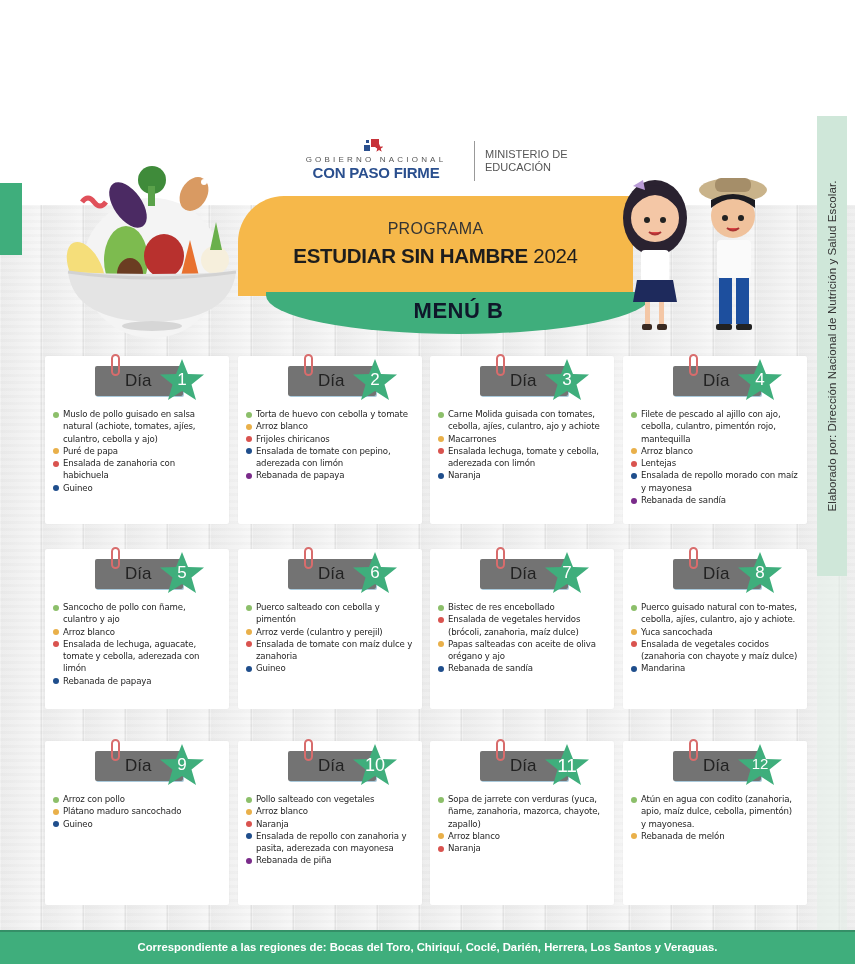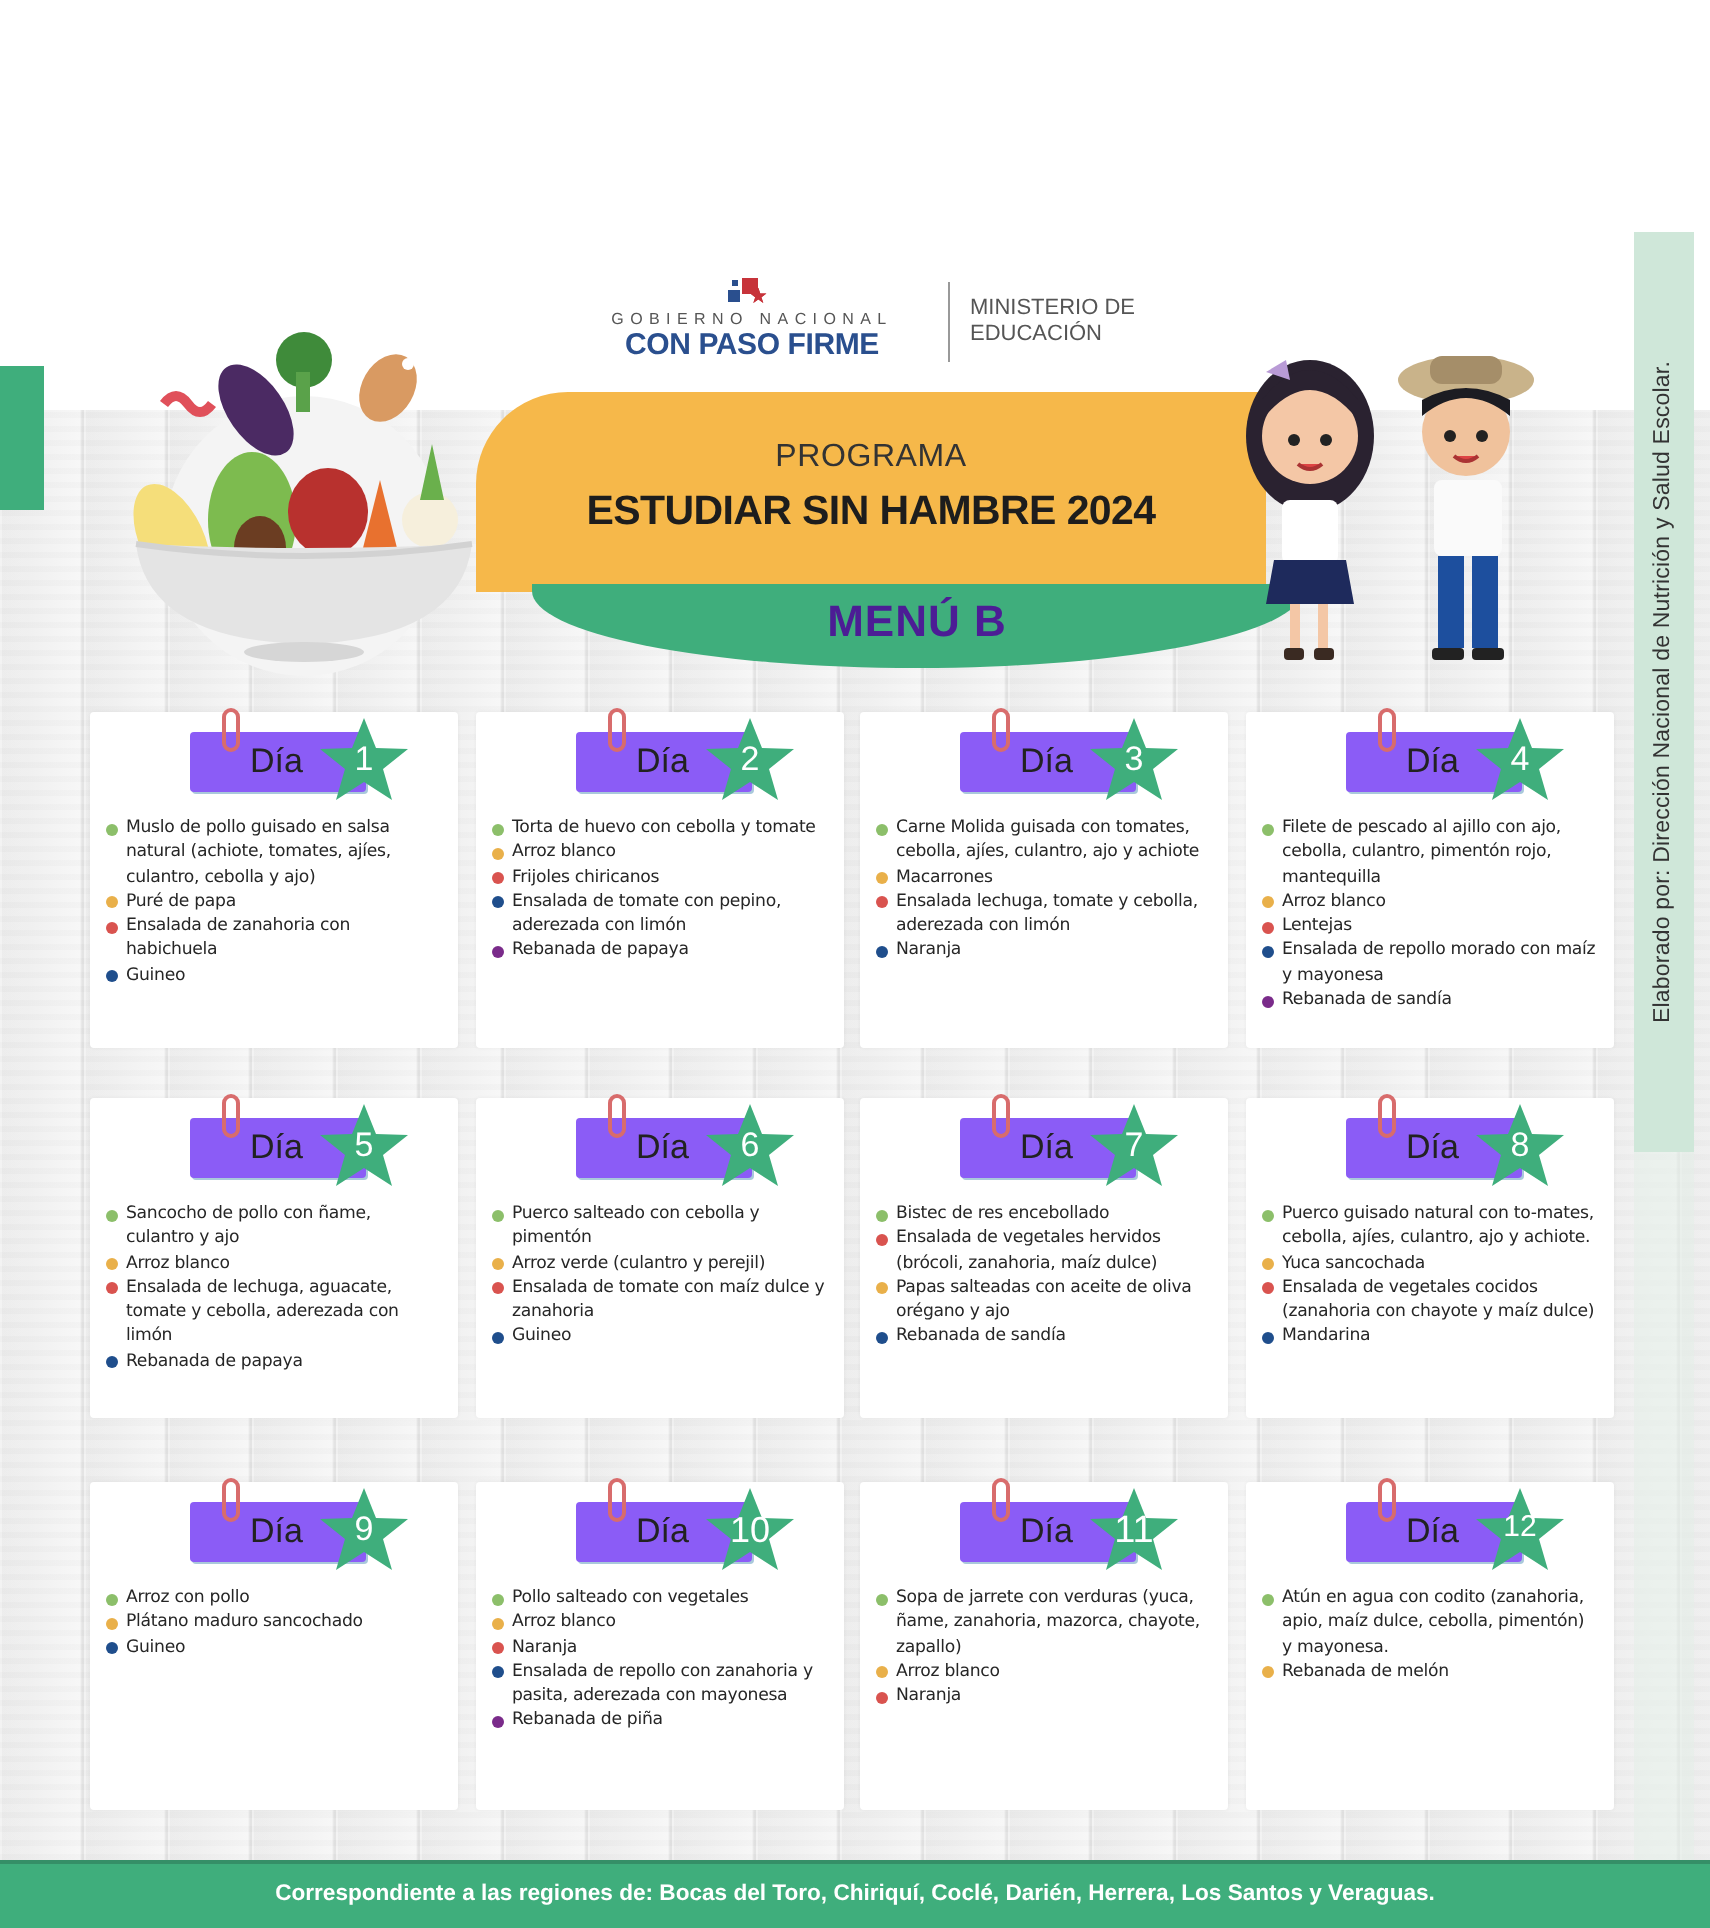--- a/index.html
+++ b/index.html
@@ -31,34 +31,34 @@
   .vsep{width:1px;height:40px;background:#999;margin:0 10px}
   .min{font-size:11px;color:#555;line-height:13px;font-family:"Liberation Sans",sans-serif}
 
   
   .banner-y{position:absolute;left:238px;top:196px;width:395px;height:100px;background:#f6b84a;
     border-radius:46px 0 0 0}
   .banner-y .t1{position:absolute;left:0;width:100%;top:24px;text-align:center;font-size:16px;color:#333;
     font-family:"Liberation Sans",sans-serif;letter-spacing:0.3px}
   .banner-y .t2{position:absolute;left:0;width:100%;top:48px;text-align:center;font-size:20.5px;color:#1d1d1d;
     font-family:"Liberation Sans",sans-serif;font-weight:bold;letter-spacing:-0.3px}
-  .banner-y .t2 b{font-weight:bold}
+  .banner-y .t2 b{font-weight:normal}
   .banner-g{position:absolute;left:266px;top:292px;width:385px;height:42px;background:#3fae7c;
     border-radius:0 0 200px 200px / 0 0 40px 40px;display:flex;align-items:center;justify-content:center}
-  .banner-g span{color:#4c1d95;font-size:22px;font-weight:bold;font-family:"Liberation Sans",sans-serif;letter-spacing:0.5px;margin-top:-4px}
+  .banner-g span{color:#0f172a;font-size:22px;font-weight:bold;font-family:"Liberation Sans",sans-serif;letter-spacing:0.5px;margin-top:-4px}
 
   
   .bowl-wrap{position:absolute;left:40px;top:150px;width:230px;height:190px}
   .kids{position:absolute;left:615px;top:170px;width:170px;height:175px}
 
   
   .grid{position:absolute;left:45px;top:356px;width:770px;height:570px}
   .card{position:absolute;width:184px;background:#fff;border-radius:2px;box-shadow:0 0 2px rgba(0,0,0,.05)}
   .card .hdr{position:absolute;left:50px;top:0;width:110px;height:40px}
-  .tag{position:absolute;left:0;top:10px;width:88px;height:30px;background:#8b5cf6;border-radius:2px;
+  .tag{position:absolute;left:0;top:10px;width:88px;height:30px;background:#737373;border-radius:2px;
     box-shadow:1px 1px 0 #a9c9db}
   .tag .lbl{position:absolute;left:30px;top:5px;font-size:17px;color:#222;font-family:"Liberation Sans",sans-serif}
   .clip{position:absolute;left:16px;top:-2px;width:9px;height:22px;border:2px solid #d86c6c;border-radius:5px}
   .star{position:absolute;left:64px;top:2px;width:46px;height:44px}
   .star svg{width:46px;height:44px;display:block}
   .star .n{position:absolute;left:0;top:12px;width:46px;text-align:center;color:#fff;font-size:17px;
     font-family:"Liberation Sans",sans-serif}
   .items{position:absolute;left:8px;top:52px;right:8px;list-style:none}
   .items li{position:relative;padding-left:10px;font-size:8.6px;line-height:12.3px;color:#262626;
     font-family:"DejaVu Sans",sans-serif;letter-spacing:-0.15px}

